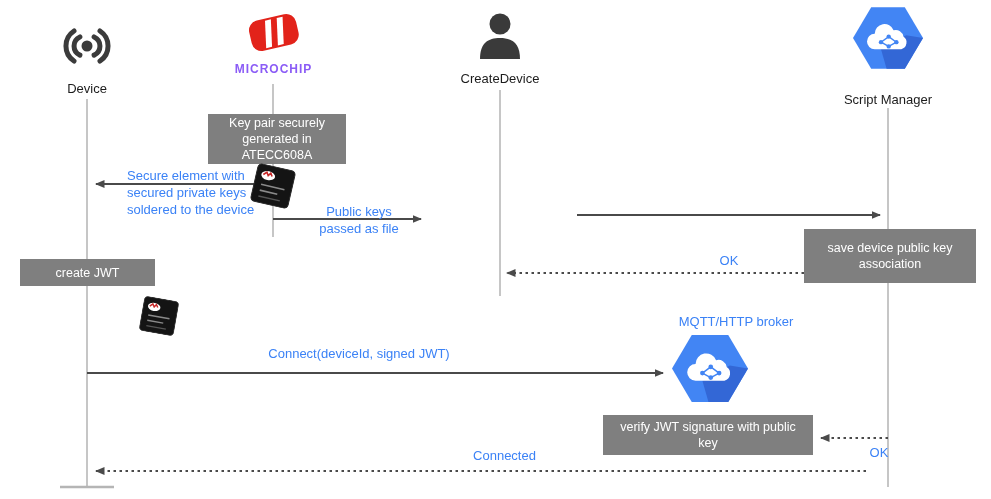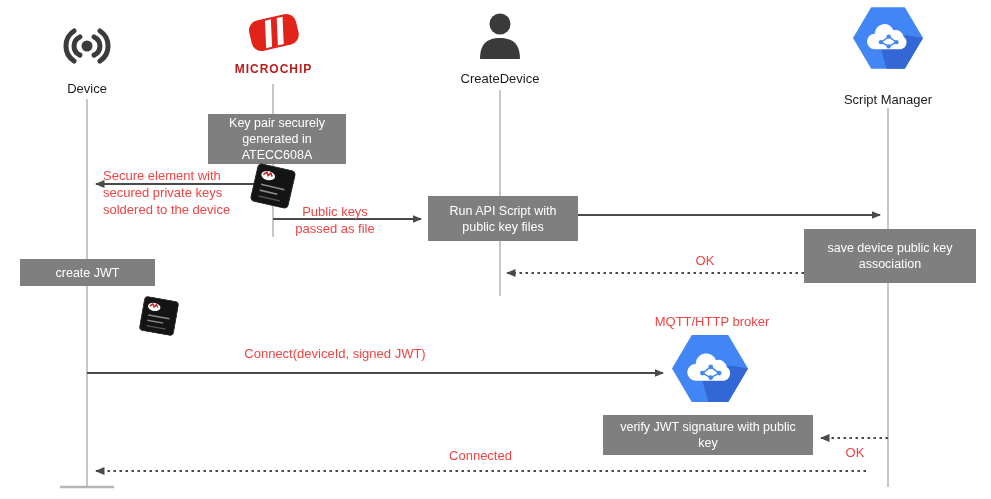--- a/index.html
+++ b/index.html
@@ -7,25 +7,25 @@
     position:relative;width:991px;height:499px;background:#ffffff;overflow:hidden;
     font-family:"Liberation Sans","DejaVu Sans",sans-serif;
   }
   #wires{position:absolute;left:0;top:0;width:991px;height:499px;}
   .abs{position:absolute;}
   .gray-box{
     position:absolute;background:#7f7f7f;color:#ffffff;
     display:flex;align-items:center;justify-content:center;text-align:center;
     font-size:12.5px;line-height:1.28;padding:2px 20px;box-sizing:border-box;
   }
-  .lbl{position:absolute;color:#ef4444;font-size:13px;line-height:17px;}
+  .lbl{position:absolute;color:#3b82f6;font-size:13px;line-height:17px;margin-left:24px;}
   .center{text-align:center;}
   .actor-label{position:absolute;color:#1c1c1c;font-size:13px;text-align:center;}
   .wordmark{
-    position:absolute;color:#b91c1c;font-weight:bold;font-size:12px;
+    position:absolute;color:#8b5cf6;font-weight:bold;font-size:12px;
     letter-spacing:1px;text-align:center;
   }
   .chip{position:absolute;}
 </style>
 </head>
 <body>
 
 <div id="canvas">
 
   <svg id="wires" viewBox="0 0 991 499">
@@ -104,21 +104,20 @@
   </svg>
   <div class="actor-label" style="left:455px;top:71px;width:90px">CreateDevice</div>
 
   <svg class="abs" style="left:853px;top:7px" width="70" height="62">
     <use href="#gcp-icon"></use>
   </svg>
   <div class="actor-label" style="left:823px;top:92px;width:130px">Script Manager</div>
 
   <div class="gray-box" style="left:208px;top:114px;width:138px;height:50px">Key pair securely generated in ATECC608A</div>
 
-  <div class="gray-box" style="left:428px;top:196px;width:150px;height:45px">Run API Script with public key files</div>
 
   <div class="gray-box" style="left:804px;top:229px;width:172px;height:54px">save device public key association</div>
 
   <div class="gray-box" style="left:20px;top:259px;width:135px;height:27px">create JWT</div>
 
 
   <div class="gray-box" style="left:603px;top:415px;width:210px;height:40px;padding:10px 12px">verify JWT signature with public key</div>
 
   <svg class="chip" style="left:253px;top:166px;transform:rotate(13deg)" width="40" height="40">
     <use href="#chip-icon"></use>

